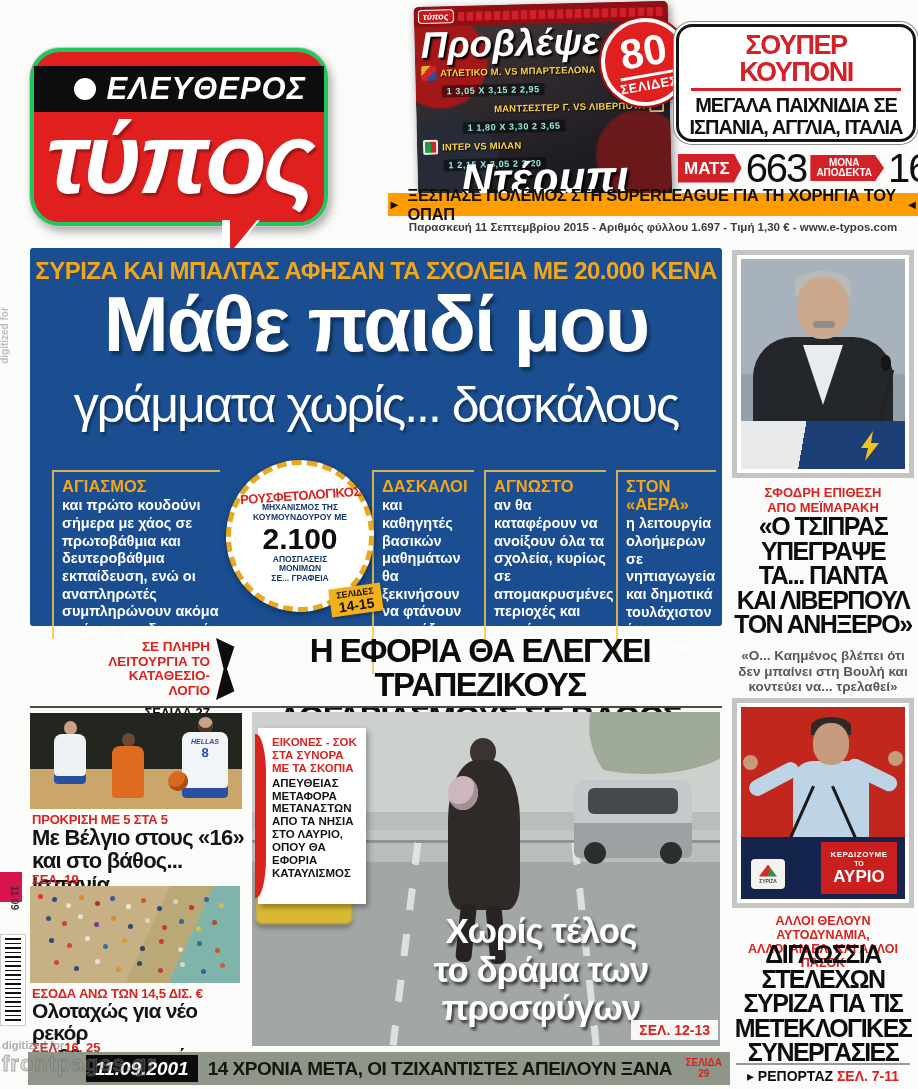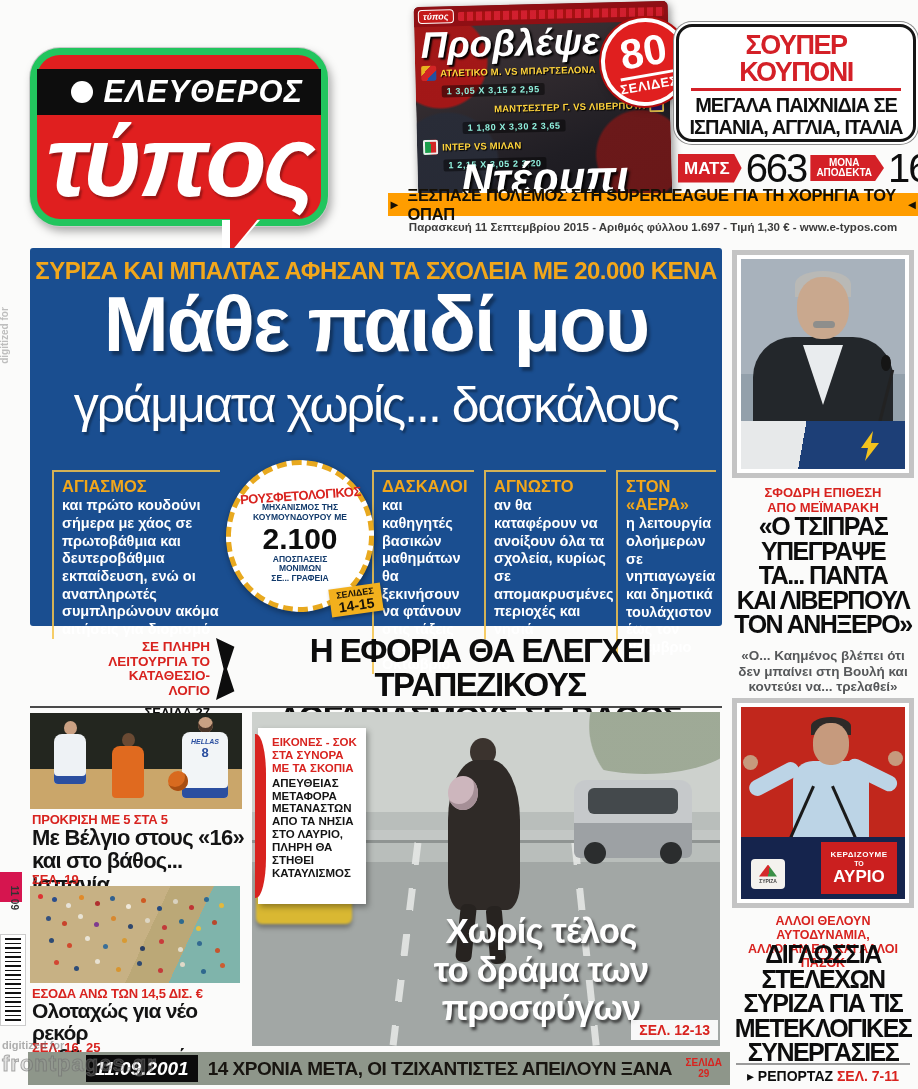--- a/index.html
+++ b/index.html
@@ -2,21 +2,21 @@
 <html><head>
 <meta charset="utf-8">
 <style>
   html,body{margin:0;padding:0;background:#e9e9e7;}
   *{box-sizing:border-box;}
   #page{position:relative;width:918px;height:1089px;margin:0 auto;background:#fbfbfa;
         font-family:"Liberation Sans","DejaVu Sans",sans-serif;overflow:hidden;outline:1px solid #d8d8d6;}
   .abs{position:absolute;}
 
   
-  .logo{left:30px;top:48px;width:298px;height:178px;background:#e01f1f;border:7px solid #22c55e;
+  .logo{left:30px;top:48px;width:298px;height:178px;background:#e01f1f;border:4px solid #22c55e;
         border-radius:30px;box-shadow:0 0 0 1px #c9c9c9,3px 5px 10px rgba(0,0,0,.35);}
   .logo-band{position:absolute;left:0;right:0;top:14px;height:46px;background:#0d0d0d;
         display:flex;align-items:center;justify-content:flex-end;padding-right:18px;gap:10px;}
   .logo-dot{width:22px;height:22px;border-radius:50%;background:#fff;}
   .logo-top{color:#fff;font-weight:bold;font-style:italic;font-size:31px;letter-spacing:1px;}
   .logo-word{position:absolute;left:0;right:0;top:56px;text-align:center;color:#fff;
         font-size:100px;font-weight:bold;font-style:italic;line-height:1;
         text-shadow:2px 3px 2px rgba(0,0,0,.3);letter-spacing:-4px;}
   .tail-w{left:222px;top:220px;width:0;height:0;border-top:44px solid #fff;border-right:38px solid transparent;}
   .tail-r{left:230px;top:219px;width:0;height:0;border-top:34px solid #e01f1f;border-right:28px solid transparent;}
@@ -403,21 +403,21 @@
         <span style="display:block">ΕΙΚΟΝΕΣ - ΣΟΚ</span>
         <span style="display:block">ΣΤΑ ΣΥΝΟΡΑ</span>
         <span style="display:block">ΜΕ ΤΑ ΣΚΟΠΙΑ</span>
       </div>
       <div class="ref-black">
         <span style="display:block">ΑΠΕΥΘΕΙΑΣ</span>
         <span style="display:block">ΜΕΤΑΦΟΡΑ</span>
         <span style="display:block">ΜΕΤΑΝΑΣΤΩΝ</span>
         <span style="display:block">ΑΠΟ ΤΑ ΝΗΣΙΑ</span>
         <span style="display:block">ΣΤΟ ΛΑΥΡΙΟ,</span>
-        <span style="display:block">ΠΛΗΡΗ ΘΑ ΣΤΗΘΕΙ</span>
+        <span style="display:block">ΟΠΟΥ ΘΑ ΕΦΟΡΙΑ</span>
         <span style="display:block">ΚΑΤΑΥΛΙΣΜΟΣ</span>
       </div>
     </div>
 
     <div class="ref-cap">
       <span style="display:block">Χωρίς τέλος</span>
       <span style="display:block">το δράμα των</span>
       <span style="display:block">προσφύγων</span>
     </div>
     <div class="ref-page">ΣΕΛ. 12-13</div>

